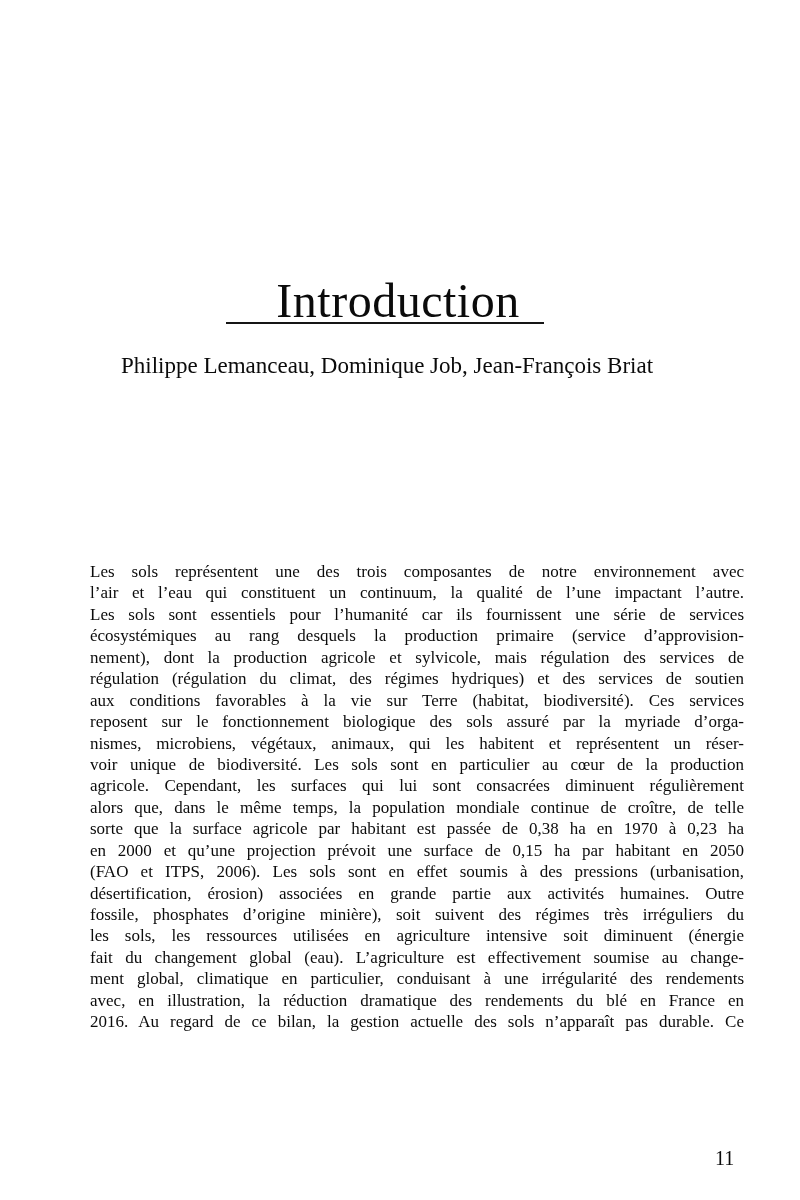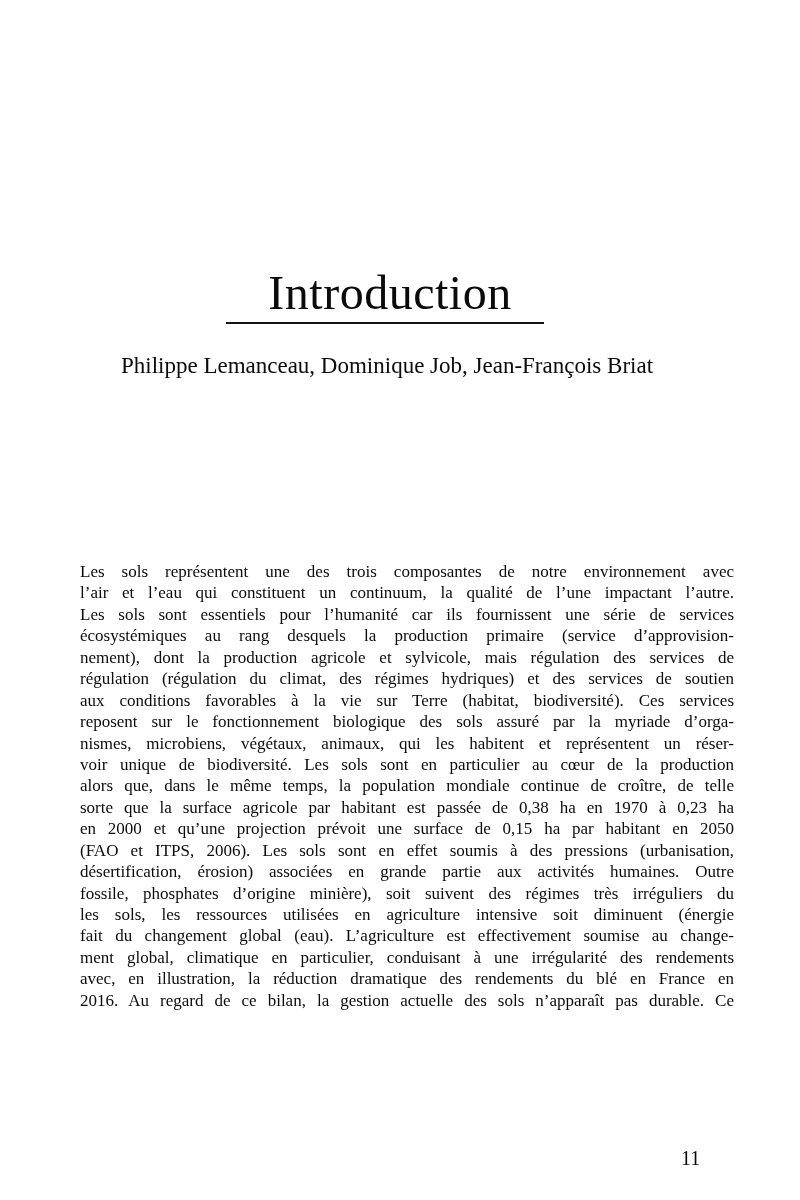--- a/index.html
+++ b/index.html
@@ -17,21 +17,21 @@
     overflow: hidden;
   }
   .chapter-title {
     position: absolute;
     top: 263px;
     left: 386px;
     transform: translateX(-50%);
     font-size: 48px;
     font-weight: normal;
     line-height: 52px;
-    margin: 4px;
+    margin: 12px;
     white-space: nowrap;
     color: #0b0b0b;
     letter-spacing: 0.5px;
   }
   .title-rule {
     position: absolute;
     top: 322px;
     left: 226px;
     width: 318px;
     height: 2px;
@@ -43,38 +43,38 @@
     left: 387px;
     transform: translateX(-50%);
     font-size: 23px;
     line-height: 28px;
     white-space: nowrap;
     color: #0b0b0b;
   }
   .body-text {
     position: absolute;
     top: 561px;
-    left: 80px;
+    left: 90px;
     width: 654px;
     font-size: 17px;
     line-height: 21.45px;
     word-spacing: -2px;
     color: #0b0b0b;
   }
   .body-text .line {
     text-align: justify;
     text-align-last: justify;
     -moz-text-align-last: justify;
     height: 21.45px;
     overflow: visible;
   }
   .page-number {
     position: absolute;
     top: 1146px;
-    left: 681px;
+    left: 715px;
     font-size: 20px;
     line-height: 24px;
     color: #0b0b0b;
   }
 </style>
 </head>
 <body>
 
 <div class="page">
 
@@ -88,20 +88,21 @@
       <div class="line">Les sols représentent une des trois composantes de notre environnement avec</div>
       <div class="line">l’air et l’eau qui constituent un continuum, la qualité de l’une impactant l’autre.</div>
       <div class="line">Les sols sont essentiels pour l’humanité car ils fournissent une série de services</div>
       <div class="line">écosystémiques au rang desquels la production primaire (service d’approvision-</div>
       <div class="line">nement), dont la production agricole et sylvicole, mais régulation des services de</div>
       <div class="line">régulation (régulation du climat, des régimes hydriques) et des services de soutien</div>
       <div class="line">aux conditions favorables à la vie sur Terre (habitat, biodiversité). Ces services</div>
       <div class="line">reposent sur le fonctionnement biologique des sols assuré par la myriade d’orga-</div>
       <div class="line">nismes, microbiens, végétaux, animaux, qui les habitent et représentent un réser-</div>
       <div class="line">voir unique de biodiversité. Les sols sont en particulier au cœur de la production</div>
+      <div class="line">agricole. Cependant, les surfaces qui lui sont consacrées diminuent régulièrement</div>
       <div class="line">alors que, dans le même temps, la population mondiale continue de croître, de telle</div>
       <div class="line">sorte que la surface agricole par habitant est passée de 0,38 ha en 1970 à 0,23 ha</div>
       <div class="line">en 2000 et qu’une projection prévoit une surface de 0,15 ha par habitant en 2050</div>
       <div class="line">(FAO et ITPS, 2006). Les sols sont en effet soumis à des pressions (urbanisation,</div>
       <div class="line">désertification, érosion) associées en grande partie aux activités humaines. Outre</div>
       <div class="line">fossile, phosphates d’origine minière), soit suivent des régimes très irréguliers du</div>
       <div class="line">les sols, les ressources utilisées en agriculture intensive soit diminuent (énergie</div>
       <div class="line">fait du changement global (eau). L’agriculture est effectivement soumise au change-</div>
       <div class="line">ment global, climatique en particulier, conduisant à une irrégularité des rendements</div>
       <div class="line">avec, en illustration, la réduction dramatique des rendements du blé en France en</div>

